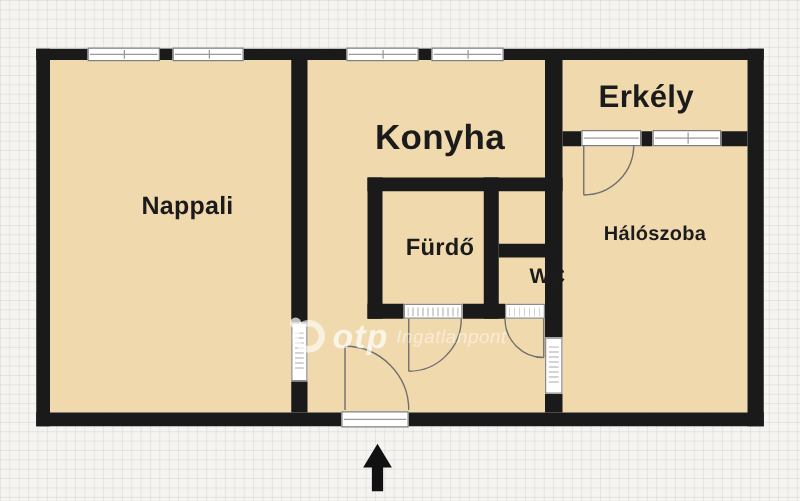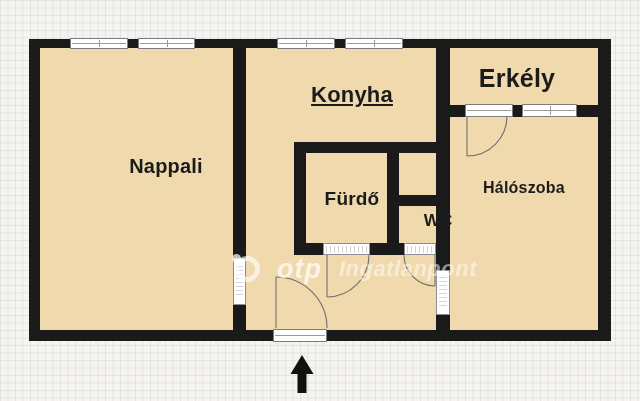--- a/index.html
+++ b/index.html
@@ -41,33 +41,33 @@
   }
   .room-label {
     position:absolute; transform:translate(-50%,-50%);
     font-weight:bold; color:#1b1b1b; white-space:nowrap; letter-spacing:0.2px;
   }
   svg.overlay { position:absolute; left:0; top:0; pointer-events:none; }
   .arc  { fill:none; stroke:#6e6e6e; stroke-width:1.1; }
   .leaf { stroke:#6e6e6e; stroke-width:1.1; }
   .watermark {
     position:absolute; left:234px; top:252px; height:34px;
-    display:flex; align-items:center; gap:17px;
+    display:flex; align-items:center; gap:6px;
     color:rgba(255,255,255,0.62); font-style:italic;
   }
   .wm-logo {
     position:relative; width:26px; height:26px; border-radius:50%;
     border:5px solid rgba(255,255,255,0.62);
   }
   .wm-logo .dot {
     position:absolute; left:-7px; top:-7px; width:9px; height:9px;
     border-radius:50%; background:rgba(255,255,255,0.72);
   }
   .wm-brand { font-size:27px; font-weight:bold; letter-spacing:1px; color:rgba(255,255,255,0.72); }
-  .wm-suffix { font-size:22px; font-weight:bold; color:rgba(255,255,255,0.5); letter-spacing:0.5px; }
+  .wm-suffix { font-size:15px; font-weight:normal; color:rgba(255,255,255,0.5); letter-spacing:0.5px; }
 </style>
 </head>
 <body>
 
 <div class="sheet">
 
   <div class="floor" style="left:40px; top:48px; width:558px; height:282px;"></div>
 
   <div class="wall" style="left:29px;  top:39px;  width:582px; height:9px;"></div>
   <div class="wall" style="left:29px;  top:330px; width:582px; height:11px;"></div>
@@ -157,22 +157,22 @@
     </g>
 
     <g>
       <line class="leaf" x1="467" y1="116" x2="467" y2="156"></line>
       <path class="arc" d="M507,116 A40,40 0 0 1 467,156"></path>
     </g>
 
     <path d="M302,355 L313.5,374 L306.5,374 L306.5,393 L297.5,393 L297.5,374 L290.5,374 Z" fill="#111111"></path>
   </svg>
 
-  <span class="room-label" style="left:166px; top:166px; font-size:20px;text-align:right;">Nappali</span>
-  <span class="room-label" style="left:352px; top:95px;  font-size:22px;text-decoration:underline;">Konyha</span>
+  <span class="room-label" style="left:150px; top:166px; font-size:20px;text-align:right;">Nappali</span>
+  <span class="room-label" style="left:352px; top:110px;  font-size:28px;">Konyha</span>
   <span class="room-label" style="left:517px; top:78px;  font-size:25px;">Erkély</span>
   <span class="room-label" style="left:524px; top:188px; font-size:16px;">Hálószoba</span>
   <span class="room-label" style="left:346px; top:199px; font-size:19px;padding-left:12px;">Fürdő</span>
   <span class="room-label" style="left:438px; top:221px; font-size:17px;">WC</span>
 
   <div class="watermark">
     <span class="wm-logo">
         <span class="dot"></span>
       </span>
     <span class="wm-brand">otp</span>

